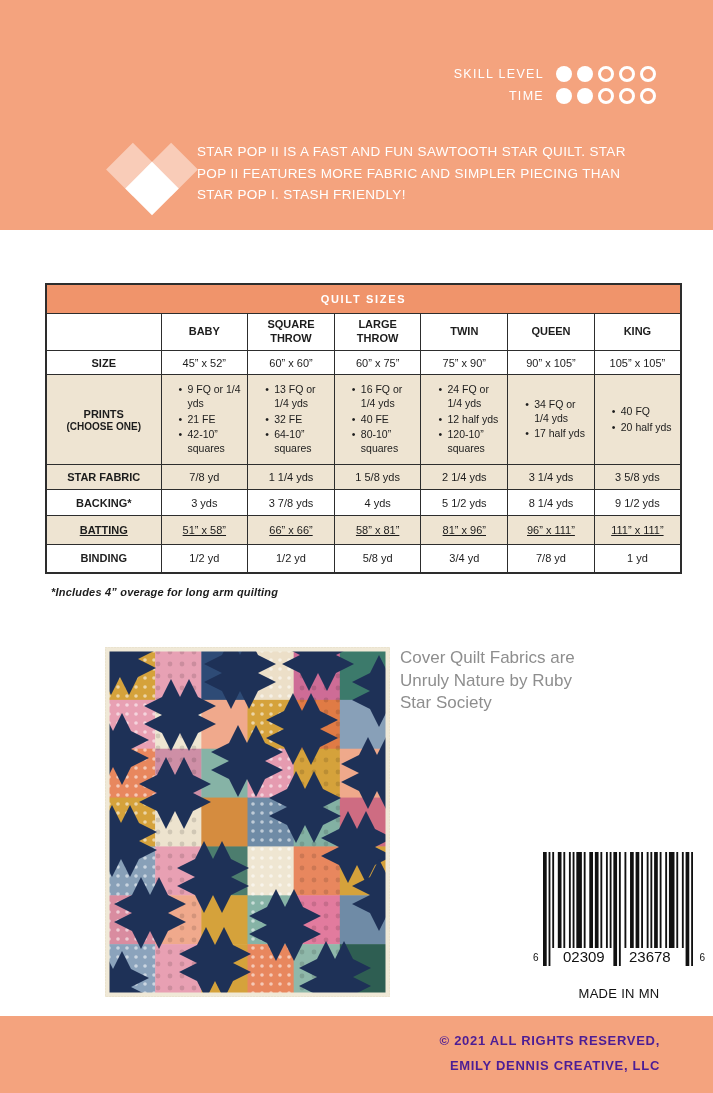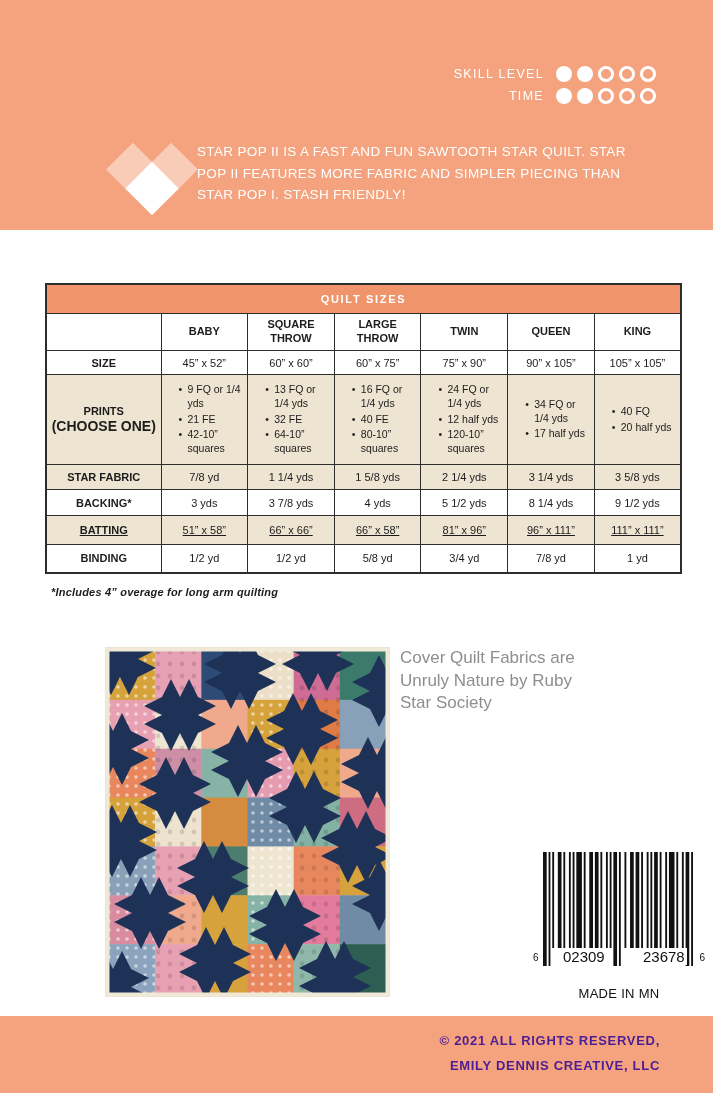--- a/index.html
+++ b/index.html
@@ -27,21 +27,21 @@
   
   .sizes-table{position:absolute;left:45px;top:283px;width:637px;border-collapse:collapse;
                border:2px solid #2d2d2d;table-layout:fixed;color:#1c1c1c;}
   .sizes-table th,.sizes-table td{border:1px solid #2d2d2d;text-align:center;vertical-align:middle;
                padding:2px 3px;font-size:11px;}
   .t-title{background:#F0946B;color:#ffffff;font-size:13px;font-weight:bold;
            letter-spacing:1.7px;height:24px;}
   .t-col{height:32px;font-size:11.5px;font-weight:bold;line-height:1.25;}
   .shaded{background:#EEE4D2;}
   .row-label{font-weight:bold;margin-left:16px;}
-  .sub-label{display:block;font-size:14px;font-weight:bold;margin-top:1px;}
+  .sub-label{display:block;font-size:10px;font-weight:bold;margin-top:1px;}
   .r-size{height:24px;} .r-prints{height:90px;} .r-star{height:25px;}
   .r-backing{height:26px;} .r-batting{height:29px;text-decoration:underline;} .r-binding{height:28px;}
   ul.bullets{list-style:none;margin:4px 0;padding:0 2px 0 14px;text-align:left;
              font-size:10.5px;line-height:1.3;}
   ul.bullets li{position:relative;padding-left:9px;margin:2px 0;}
   ul.bullets li::before{content:"\2022";position:absolute;left:0;top:0;}
 
   .footnote{position:absolute;left:51px;top:586px;font-style:italic;font-weight:bold;
             font-size:11px;color:#1c1c1c;letter-spacing:0.2px;}
 
@@ -52,21 +52,21 @@
               line-height:1.33;color:#8E8E8E;}
 
   
   .barcode-block{position:absolute;left:533px;top:850px;width:172px;height:160px;background:#fff;}
   .bars{position:absolute;left:10px;top:2px;}
   .bc-digits{position:absolute;top:98px;left:10px;width:150px;height:18px;font-size:15px;color:#111;}
   .bc-digits span{position:absolute;background:#fff;padding:0 2px;}
   .d-left{left:-12px;top:4px;font-size:10px;}
   .d-right{right:-14px;top:4px;font-size:10px;}
   .g1{left:18px;top:0;}
-  .g2{left:98px;top:0;}
+  .g2{left:84px;top:0;}
   .made-in{position:absolute;top:136px;left:0;right:0;text-align:center;font-weight:normal;
            font-size:13px;color:#111;letter-spacing:0.3px;}
 
   
   .copyright{position:absolute;right:53px;top:12px;text-align:right;color:#4c1d95;
              font-size:13px;font-weight:bold;letter-spacing:0.7px;line-height:1.95;}
 </style>
 </head>
 <body>
 
@@ -198,21 +198,21 @@
           <td>3 7/8 yds</td>
           <td>4 yds</td>
           <td>5 1/2 yds</td>
           <td>8 1/4 yds</td>
           <td>9 1/2 yds</td>
         </tr>
         <tr class="r-batting shaded" style="background: rgb(238, 228, 210);">
           <th class="row-label">BATTING</th>
           <td>51” x 58”</td>
           <td>66” x 66”</td>
-          <td>66” x 58”</td>
+          <td>58” x 81”</td>
           <td>81” x 96”</td>
           <td>96” x 111”</td>
           <td>111” x 111”</td>
         </tr>
         <tr class="r-binding">
           <th class="row-label">BINDING</th>
           <td>1/2 yd</td>
           <td>1/2 yd</td>
           <td>5/8 yd</td>
           <td>3/4 yd</td>

